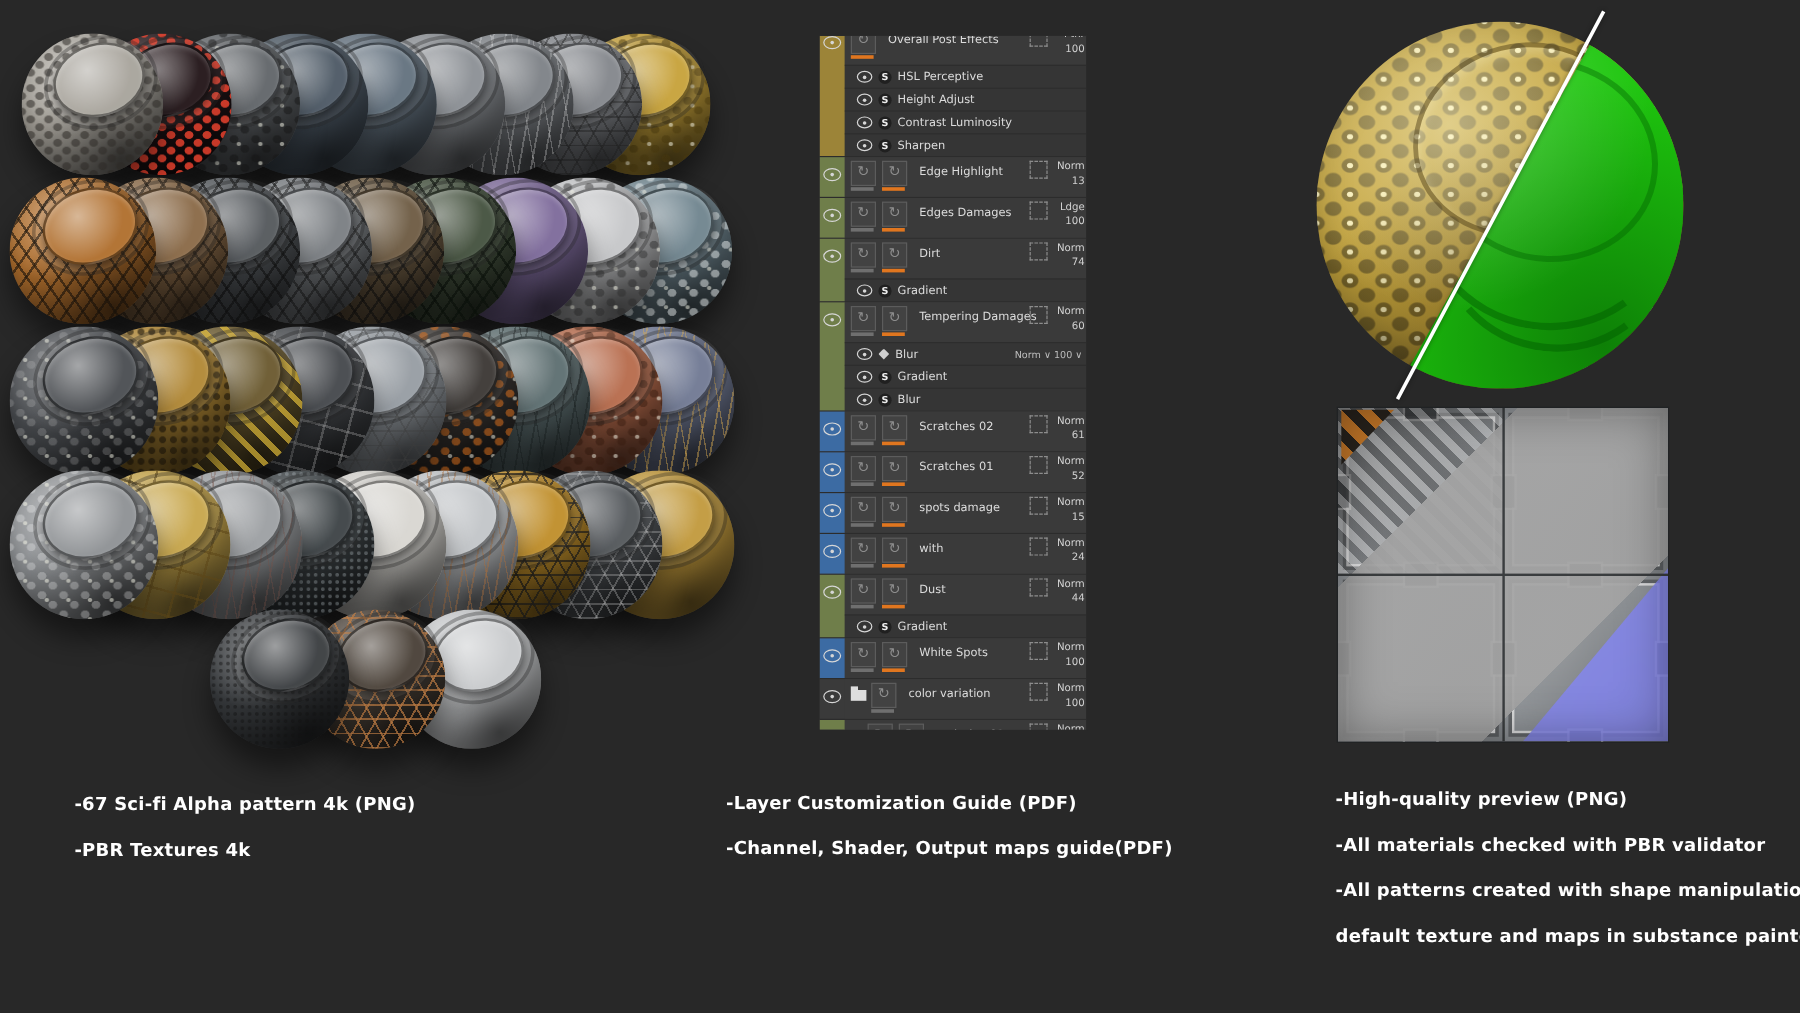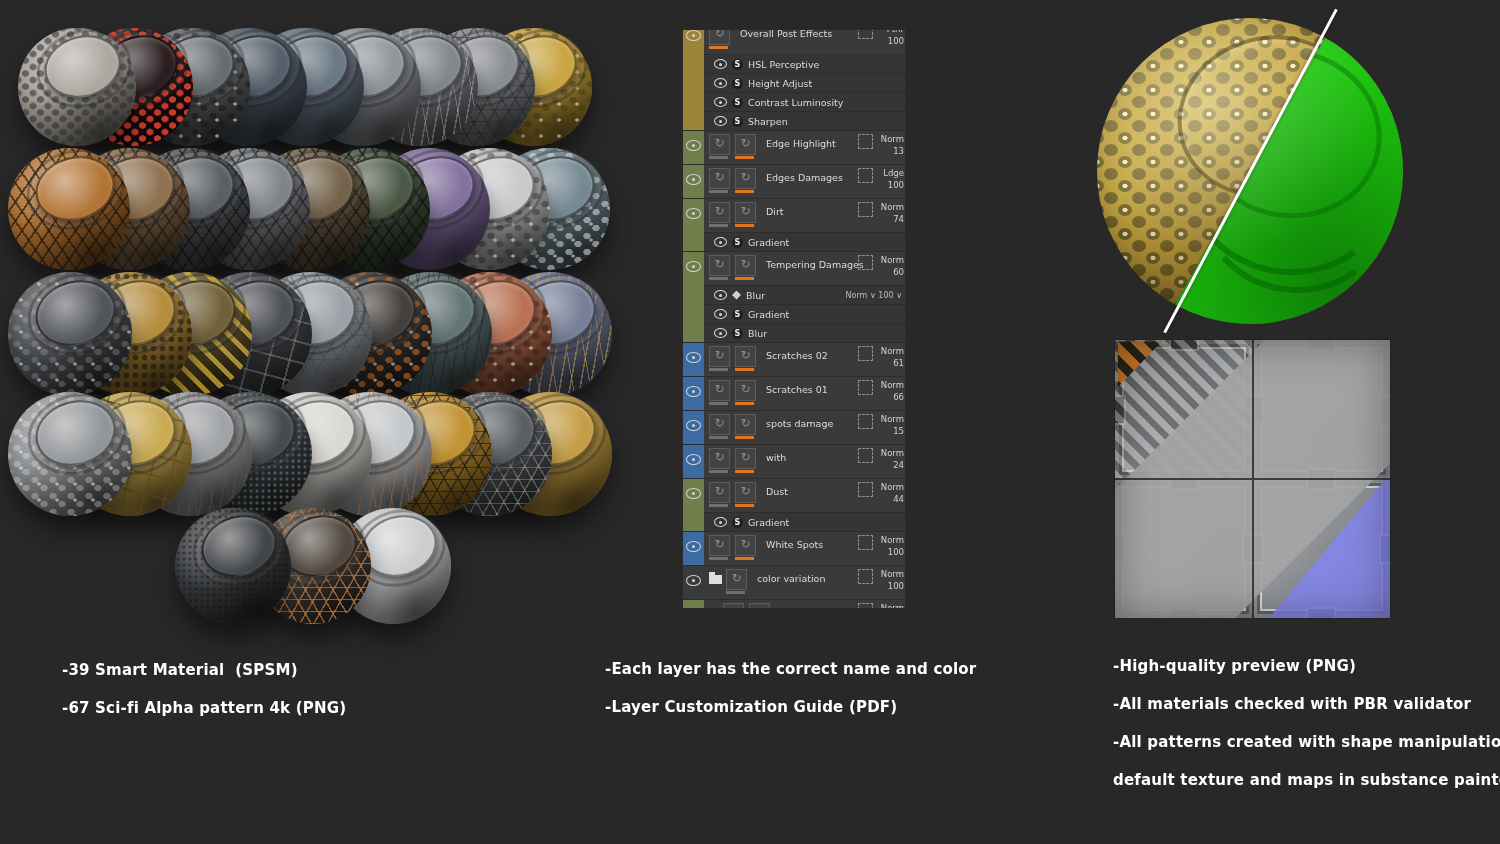--- a/index.html
+++ b/index.html
@@ -457,21 +457,21 @@
       </div>
       <div class="lp-body">
         <div class="lp-main">
           <span class="thumb">↻<i class="bar bar-grey"></i></span>
           <span class="thumb">↻<i class="bar bar-orange"></i></span>
           <span class="lp-label">Scratches 01</span>
           <span class="lp-right">
             <span class="dotted"></span>
             <span class="mode-op">
               <span class="mode">Norm</span>
-              <span class="op">66</span>
+              <span class="op">52</span>
             </span>
           </span>
         </div>
       </div>
     </div>
     <div class="lp-block">
       <div class="lp-strip" style="background: rgb(60, 107, 163);">
         <span class="eye"></span>
       </div>
       <div class="lp-body">
@@ -630,26 +630,26 @@
   <div id="hazard"></div>
   <div id="band"></div>
   <div id="normal-blue" style="background: rgba(132, 134, 236, 0.88);"></div>
   <div id="seam-h" class="seam"></div>
   <div id="seam-v" class="seam"></div>
   <div id="tile-vignette"></div>
 </div>
 
 <div id="features">
     <div class="features-col" style="left: 62px; top: 662px;">
-      <div class="feature-line">-39 Smart Material  (SPSM)</div>
       <div class="feature-line">-67 Sci-fi Alpha pattern 4k (PNG)</div>
+      <div class="feature-line">-PBR Textures 4k</div>
     </div>
     <div class="features-col" style="left: 605px; top: 661px;">
-      <div class="feature-line">-Each layer has the correct name and color</div>
       <div class="feature-line">-Layer Customization Guide (PDF)</div>
+      <div class="feature-line">-Channel, Shader, Output maps guide(PDF)</div>
     </div>
     <div class="features-col" style="left: 1113px; top: 658px;">
       <div class="feature-line">-High-quality preview (PNG)</div>
       <div class="feature-line">-All materials checked with PBR validator</div>
       <div class="feature-line">-All patterns created with shape manipulation using</div>
       <div class="feature-line">default texture and maps in substance painter</div>
     </div>
   </div>
 
 </body></html>

